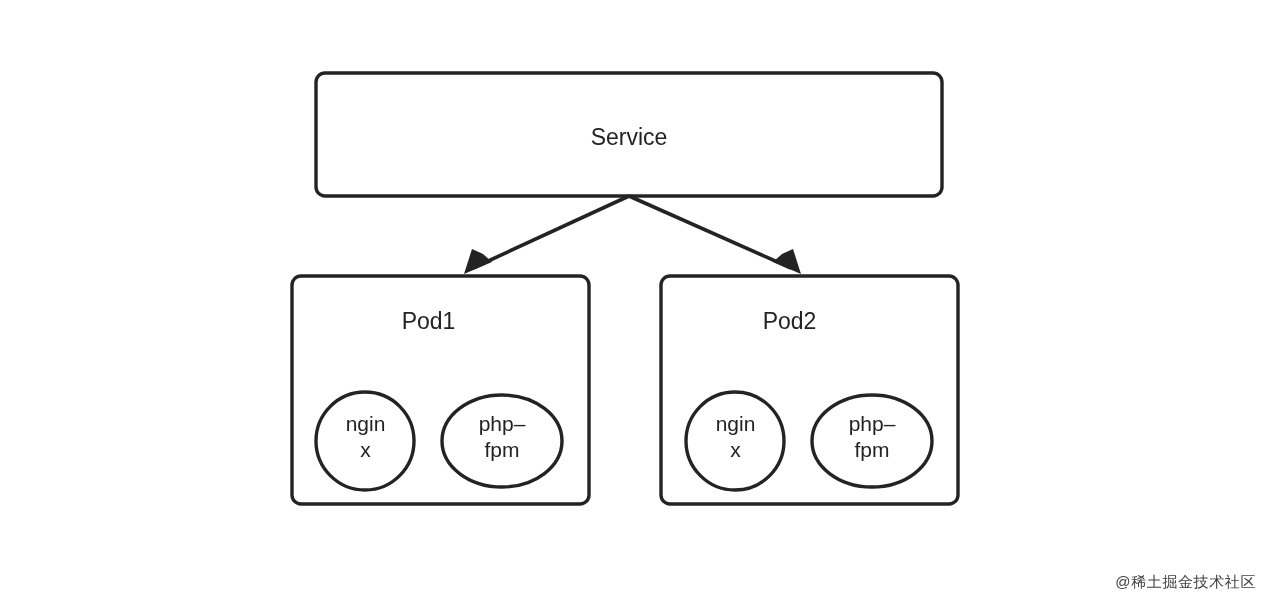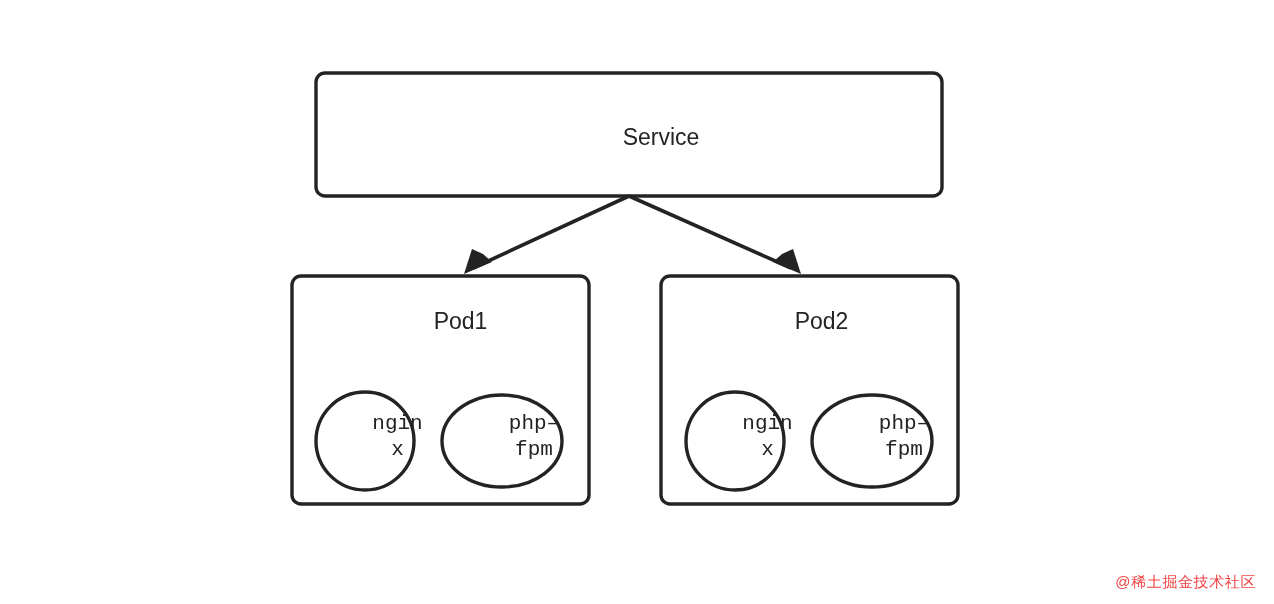--- a/index.html
+++ b/index.html
@@ -22,21 +22,20 @@
     width: 1274px;
     height: 604px;
   }
   .node-label {
     position: absolute;
     text-align: center;
     color: #232323;
     white-space: pre;
     line-height: 1.18;
     pointer-events: none;
-    margin-left: 32px;
   }
   #service-label {
     left: 316px;
     top: 124px;
     width: 626px;
     font-size: 23px;
   }
   #pod1-label {
     left: 292px;
     top: 308px;
@@ -45,32 +44,31 @@
   }
   #pod2-label {
     left: 661px;
     top: 308px;
     width: 257px;
     font-size: 23px;
   }
   .container-label {
     font-size: 21px;
     line-height: 1.22;
-    font-family: Liberation Mono, monospace;
   }
   #pod1-nginx-label { left: 315px; top: 411px; width: 101px; }
   #pod1-phpfpm-label { left: 442px; top: 411px; width: 120px; }
   #pod2-nginx-label { left: 685px; top: 411px; width: 101px; }
   #pod2-phpfpm-label { left: 812px; top: 411px; width: 120px; }
   #watermark {
     position: absolute;
     right: 18px;
     bottom: 12px;
     font-size: 15px;
-    color: #ef4444;
+    color: #404040;
     letter-spacing: 0.6px;
     white-space: nowrap;
   }
 </style>
 </head>
 <body>
 
 <svg id="diagram-canvas" viewBox="0 0 1274 604">
 
   <rect x="316" y="73" width="626" height="123" rx="9" ry="9" fill="#ffffff" stroke="#232323" stroke-width="3.4"></rect>

